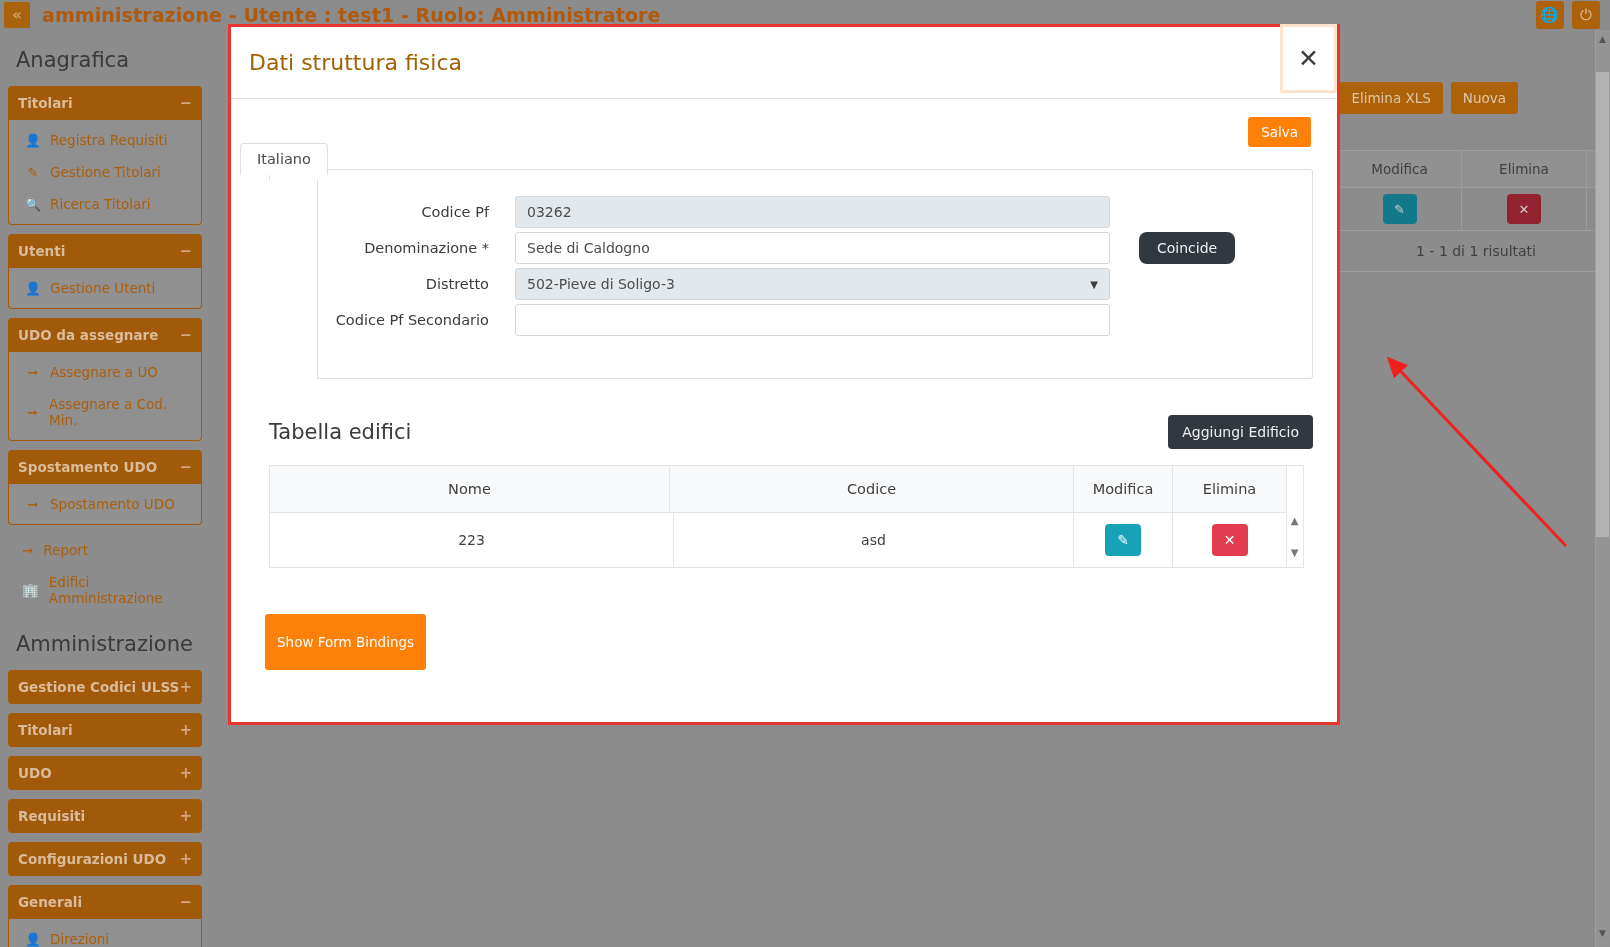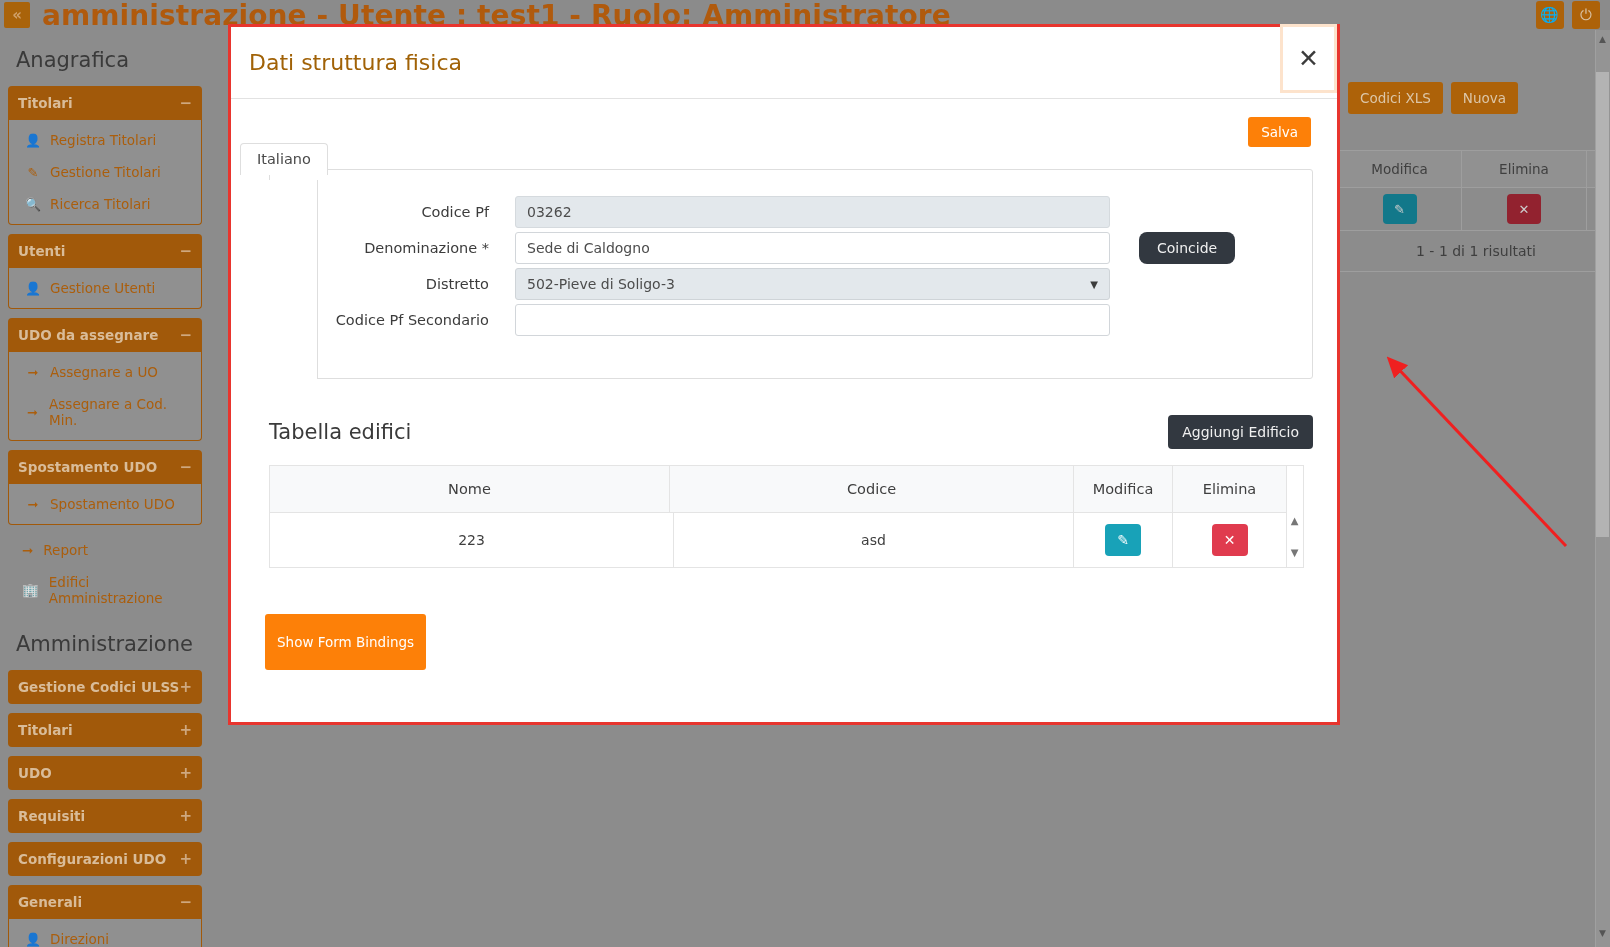--- a/index.html
+++ b/index.html
@@ -19,21 +19,21 @@
     display: flex; align-items: center;
   }
   .collapse-btn {
     width: 26px; height: 26px; margin-left: 4px;
     background: #a9630a; color: #cfa06a;
     display: flex; align-items: center; justify-content: center;
     font-size: 15px; border-radius: 2px; font-weight: bold;
   }
   .app-title {
     margin-left: 12px;
-    font-size: 28px; font-weight: bold;
+    font-size: 19px; font-weight: bold;
     color: #b05a0d;
     letter-spacing: .1px;
     white-space: nowrap;
   }
   .topbar-right { margin-left: auto; display: flex; gap: 8px; padding-right: 10px; }
   .topbar-icon-btn {
     width: 28px; height: 28px; border-radius: 3px;
     background: #ad6209; color: #d7c0a3;
     display: flex; align-items: center; justify-content: center;
     font-size: 15px;
@@ -287,21 +287,21 @@
   }
 </style>
 </head>
 <body>
 
 <div id="root">
 
   <div class="bg-content">
     <div class="bg-toolbar">
       <button class="bg-btn">Filtro</button>
-      <button class="bg-btn">Codici XLS</button>
+      <button class="bg-btn">Elimina XLS</button>
       <button class="bg-btn">Nuova</button>
     </div>
 
     <div class="bg-table">
       <div class="bg-table-hdr">
         <div class="bg-th c1">Modifica</div>
         <div class="bg-th c2">Elimina</div>
         <div class="bg-th c3"></div>
       </div>
       <div class="bg-row">
@@ -325,21 +325,21 @@
     <div class="section-title">Anagrafica</div>
 
     <div class="menu-group">
       <div class="group-head open">
         <span>Titolari</span>
         <span class="group-sign">−</span>
       </div>
       <div class="group-body">
         <div class="menu-item">
           <span class="mi-icon">👤</span>
-          <span>Registra Titolari</span>
+          <span>Registra Requisiti</span>
         </div>
         <div class="menu-item">
           <span class="mi-icon">✎</span>
           <span>Gestione Titolari</span>
         </div>
         <div class="menu-item">
           <span class="mi-icon">🔍</span>
           <span>Ricerca Titolari</span>
         </div>
       </div>

